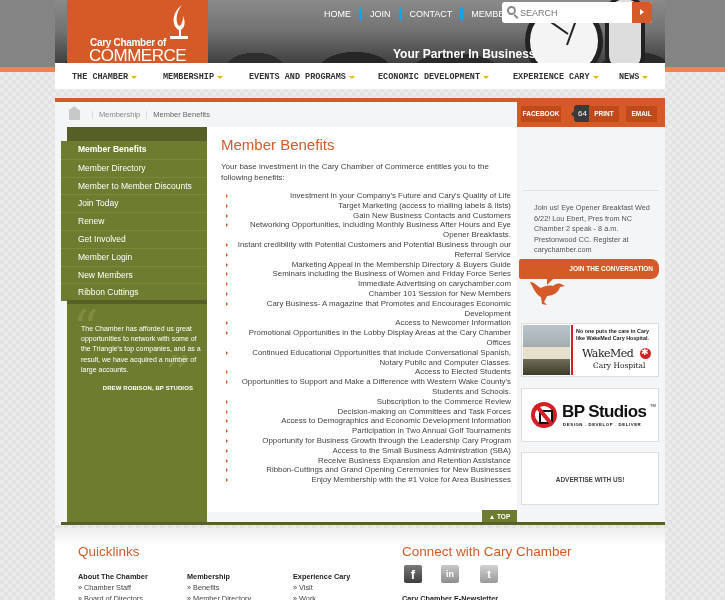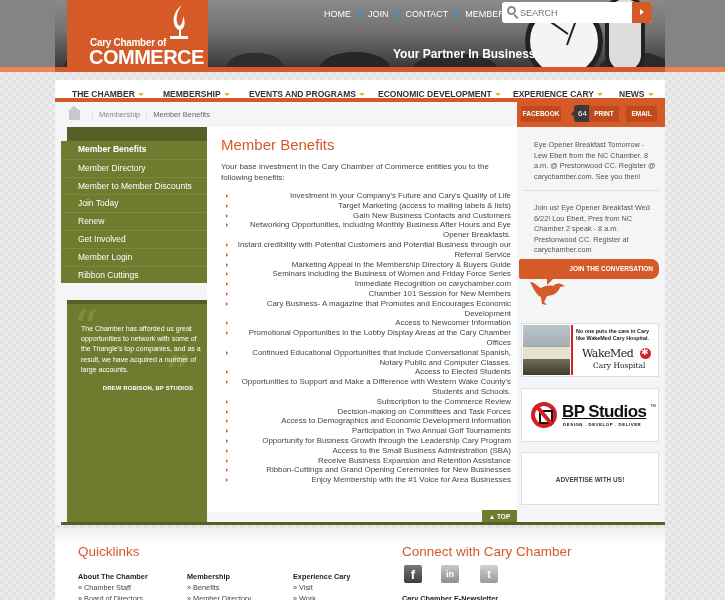--- a/index.html
+++ b/index.html
@@ -44,36 +44,36 @@
   .clock .hand2 { position:absolute; left:16px; top:26px; width:22px; height:2px; background:#222; transform: rotate(35deg); transform-origin: right; }
   .clock2 { position:absolute; left:550px; top:-5px; width:40px; height:80px; border-radius:20px; background:#ddd; border:4px solid #222; }
   .tagline {
     position: absolute; left: 393px; top: 47px; color: #fff; font-weight: bold; font-size: 12px;
     font-family: "Liberation Sans", sans-serif; letter-spacing: 0;
   }
   .logo {
     position: absolute; left: 67px; top: 0; width: 141px; height: 69px; background: #d55a27;
   }
   .logo .l1 { position:absolute; left:23px; top:37px; color:#fff; font-size:10px; font-weight:bold; letter-spacing:-0.3px; }
-  .logo .l2 { position:absolute; left:22px; top:46px; color:#fff; font-size:20px; font-weight:bold; letter-spacing:-0.5px; }
+  .logo .l2 { position:absolute; left:22px; top:46px; color:#fff; font-size:17px; font-weight:normal; letter-spacing:-0.5px; }
   .logo .swirl { position:absolute; left:100px; top:4px; width:24px; height:38px; }
   .top-links { position:absolute; left:316px; top:8px; display:flex; }
-  .top-links a { color:#fff; font-size:9px; text-decoration:none; padding:0 8px; border-left:1px solid #0ea5e9; line-height:12px; }
+  .top-links a { color:#fff; font-size:9px; text-decoration:none; padding:0 8px; border-left:3px solid #0ea5e9; line-height:12px; }
   .top-links a:first-child { border-left:none; }
   .search { position:absolute; left:502px; top:2px; width:150px; height:21px; background:#fff; border-radius:3px; overflow:hidden; }
   .search input { border:none; outline:none; position:absolute; left:18px; top:0; width:110px; height:21px; font-size:9px; color:#999; font-family:"Liberation Sans", sans-serif; background:transparent; }
   .search .search-icon { position:absolute; left:5px; top:4px; width:9px; height:9px; border:2px solid #888; border-radius:50%; }
   .search .search-icon::after { content:""; position:absolute; left:6px; top:6px; width:2px; height:5px; background:#888; transform:rotate(-45deg); }
   .search button { position:absolute; right:0; top:0; width:20px; height:21px; background:#d55a27; border:none; }
   .search button::after { content:""; position:absolute; left:8px; top:7px; border-left:4px solid #fff; border-top:3.5px solid transparent; border-bottom:3.5px solid transparent; }
 
   .orange-stripe { position:absolute; left:0; top:67px; width:725px; height:5px; background:#d55a27; }
   .orange-stripe .o-l { position:absolute; left:0; top:0; width:55px; height:5px; background:#f0834e; }
   .orange-stripe .o-r { position:absolute; left:665px; top:0; width:60px; height:5px; background:#f0834e; }
-  .nav { position:absolute; left:55px; top:80px; width:610px; height:26px; background:#fff; display:flex; align-items:center; }
+  .nav { position:absolute; left:55px; top:63px; width:610px; height:26px; background:#fff; display:flex; align-items:center;font-family:Liberation Mono, monospace; }
   .nav-item { font-size:8.5px; font-weight:bold; color:#333; white-space:nowrap; display:flex; align-items:center; cursor:pointer; position:absolute; top:9px; }
   .nav-item .caret { display:inline-block; width:0; height:0; margin-left:3px; border-top:3px solid #e3b81c; border-left:3px solid transparent; border-right:3px solid transparent; }
   .nav-bottom { position:absolute; left:55px; top:98px; width:610px; height:4px; background:#d55a27; }
 
   .page { position:absolute; left:55px; top:102px; width:610px; height:423px; background:#f4f5f6; }
   .breadcrumb { position:absolute; left:0; top:0; width:462px; height:25px; display:flex; align-items:center; padding-left:14px; font-size:7.5px; color:#888; }
   .bc-home { width:11px; height:10px; background:#c8c8c8; margin-right:6px; position:relative; }
   .bc-home::before { content:""; position:absolute; left:-1px; top:-4px; border-bottom:5px solid #c8c8c8; border-left:6.5px solid transparent; border-right:6.5px solid transparent; }
   .bc-sep { display:inline-block; width:1px; height:8px; background:#ddd; margin:0 6px; }
   .bc-current { color:#666; }
@@ -117,21 +117,21 @@
   .ad-wakemed .redbar { position:absolute; left:49px; top:1px; width:2px; height:50px; background:#d32027; }
   .ad-wakemed .copy { position:absolute; left:54px; top:4px; width:82px; font-size:5.4px; line-height:7px; font-weight:bold; color:#222; }
   .ad-wakemed .brand { position:absolute; left:60px; top:23px; font-family:"DejaVu Serif", serif; font-size:11px; color:#222; letter-spacing:-0.5px; }
   .ad-wakemed .brand-mark { position:absolute; left:118px; top:24px; width:11px; height:11px; border-radius:50%; background:#d32027; }
   .ad-wakemed .brand-mark::after { content:"✱"; position:absolute; left:1px; top:-1px; color:#fff; font-size:9px; }
   .ad-wakemed .brand-sub { position:absolute; left:71px; top:37px; font-family:"DejaVu Serif", serif; font-size:7.5px; color:#222; }
   .ad-bp { top:286px; height:54px; }
   .ad-bp .mark { position:absolute; left:9px; top:13px; width:26px; height:26px; border:4px solid #d32027; border-radius:50%; background:#fff; }
   .ad-bp .mark::after { content:""; position:absolute; left:7px; top:-4px; width:4px; height:26px; background:#d32027; transform:rotate(-40deg); }
   .ad-bp .mark::before { content:""; position:absolute; left:4px; top:4px; width:10px; height:10px; border:2px solid #111; }
-  .ad-bp .name { position:absolute; left:40px; top:13px; font-size:17px; font-weight:bold; color:#111; letter-spacing:-0.6px;text-decoration:underline; }
+  .ad-bp .name { position:absolute; left:40px; top:13px; font-size:17px; font-weight:bold; color:#111; letter-spacing:-0.6px; }
   .ad-bp .tm { position:absolute; left:128px; top:14px; font-size:4px; color:#111; }
   .ad-bp .slogan { position:absolute; left:41px; top:33px; font-size:4.3px; font-weight:bold; color:#111; letter-spacing:0.6px; }
   .ad-advertise { top:350px; height:53px; font-size:6.5px; font-weight:bold; color:#444; text-align:center; line-height:53px; }
 
   
   .footer { position:absolute; left:55px; top:528px; width:610px; height:72px; background:linear-gradient(180deg,#eeeeee 0%,#ffffff 25%,#ffffff 100%);padding-left:36px; }
   .footer h2 { position:absolute; font-size:13.5px; font-weight:normal; color:#d55a27; }
   .ql-col { position:absolute; top:43px; font-size:7.3px; line-height:11px; color:#333; }
   .ql-col .ql-head { font-weight:bold; color:#222; }
   .ql-col a { display:block; color:#444; text-decoration:none; }
@@ -222,20 +222,21 @@
 
   <div class="side-top"></div>
   <nav class="side-nav">
     <a href="#">Member Benefits</a>
     <a href="#">Member Directory</a>
     <a href="#">Member to Member Discounts</a>
     <a href="#">Join Today</a>
     <a href="#">Renew</a>
     <a href="#">Get Involved</a>
     <a href="#">Member Login</a>
+    <a href="#">New Members</a>
     <a href="#">Ribbon Cuttings</a>
   </nav>
   <div class="side-bottom-tab"></div>
   <div class="side-quote">
     <span class="q-open">“</span>
     <span class="q-close">”</span>
     <p>The Chamber has afforded us great opportunities to network with some of the Triangle's top companies, and as a result, we have acquired a number of large accounts.</p>
     <div class="attr">DREW ROBISON, BP STUDIOS</div>
   </div>
 
@@ -244,21 +245,21 @@
     <p class="intro">Your base investment in the Cary Chamber of Commerce entitles you to the following benefits:</p>
     <ul class="benefits">
       <li>Investment in your Company's Future and Cary's Quality of Life</li>
       <li>Target Marketing (access to mailing labels &amp; lists)</li>
       <li>Gain New Business Contacts and Customers</li>
       <li>Networking Opportunities, including Monthly Business After Hours and Eye Opener Breakfasts.</li>
       <li>Instant credibility with Potential Customers and Potential Business through our</li>
       <li>Referral Service</li>
       <li>Marketing Appeal in the Membership Directory &amp; Buyers Guide</li>
       <li>Seminars including the Business of Women and Friday Force Series</li>
-      <li>Immediate Recognition on carychamber.com</li>
+      <li>Immediate Advertising on carychamber.com</li>
       <li>Chamber 101 Session for New Members</li>
       <li>Cary Business- A magazine that Promotes and Encourages Economic Development</li>
       <li>Access to Newcomer Information</li>
       <li>Promotional Opportunities in the Lobby Display Areas at the Cary Chamber Offices</li>
       <li>Continued Educational Opportunities that include Conversational Spanish, Notary Public and Computer Classes.</li>
       <li>Access to Elected Students</li>
       <li>Opportunities to Support and Make a Difference with Western Wake County's Students and Schools.</li>
       <li>Subscription to the Commerce Review</li>
       <li>Decision-making on Committees and Task Forces</li>
       <li>Access to Demographics and Economic Development Information</li>
@@ -271,21 +272,20 @@
     </ul>
   </div>
 
   <div class="right-col">
     <div class="share-bar">
       <div class="share-btn" style="left:4px;width:40px">FACEBOOK</div>
       <div class="share-count">64</div>
       <div class="share-btn" style="left:72px;width:30px">PRINT</div>
       <div class="share-btn" style="left:109px;width:31px">EMAIL</div>
     </div>
-    <p class="tweet" style="top:38px">Eye Opener Breakfast Tomorrow - Lew Ebert from the NC Chamber. 8 a.m. @ Prestonwood CC. Register @ carychamber.com. See you then!</p>
     <div class="tweet-sep"></div>
     <p class="tweet" style="top:101px">Join us! Eye Opener Breakfast Wed 6/22! Lou Ebert, Pres from NC Chamber 2 speak - 8 a.m. Prestonwood CC. Register at carychamber.com</p>
     <div class="join-conv">JOIN THE CONVERSATION</div>
     <svg class="bird" viewBox="0 0 36 28">
       <path d="M1 4 C6 4, 9 9, 12 10 C15 8, 20 7, 24 8 C26 6, 29 5, 32 6 L36 8 L31 9 C30 14, 24 18, 18 18 L15 24 L18 27 L13 26 L12 19 C9 18, 6 14, 1 4 Z" fill="#d55a27"></path>
     </svg>
 
     <div class="ad ad-wakemed">
       <div class="photo"></div>
       <div class="redbar"></div>

